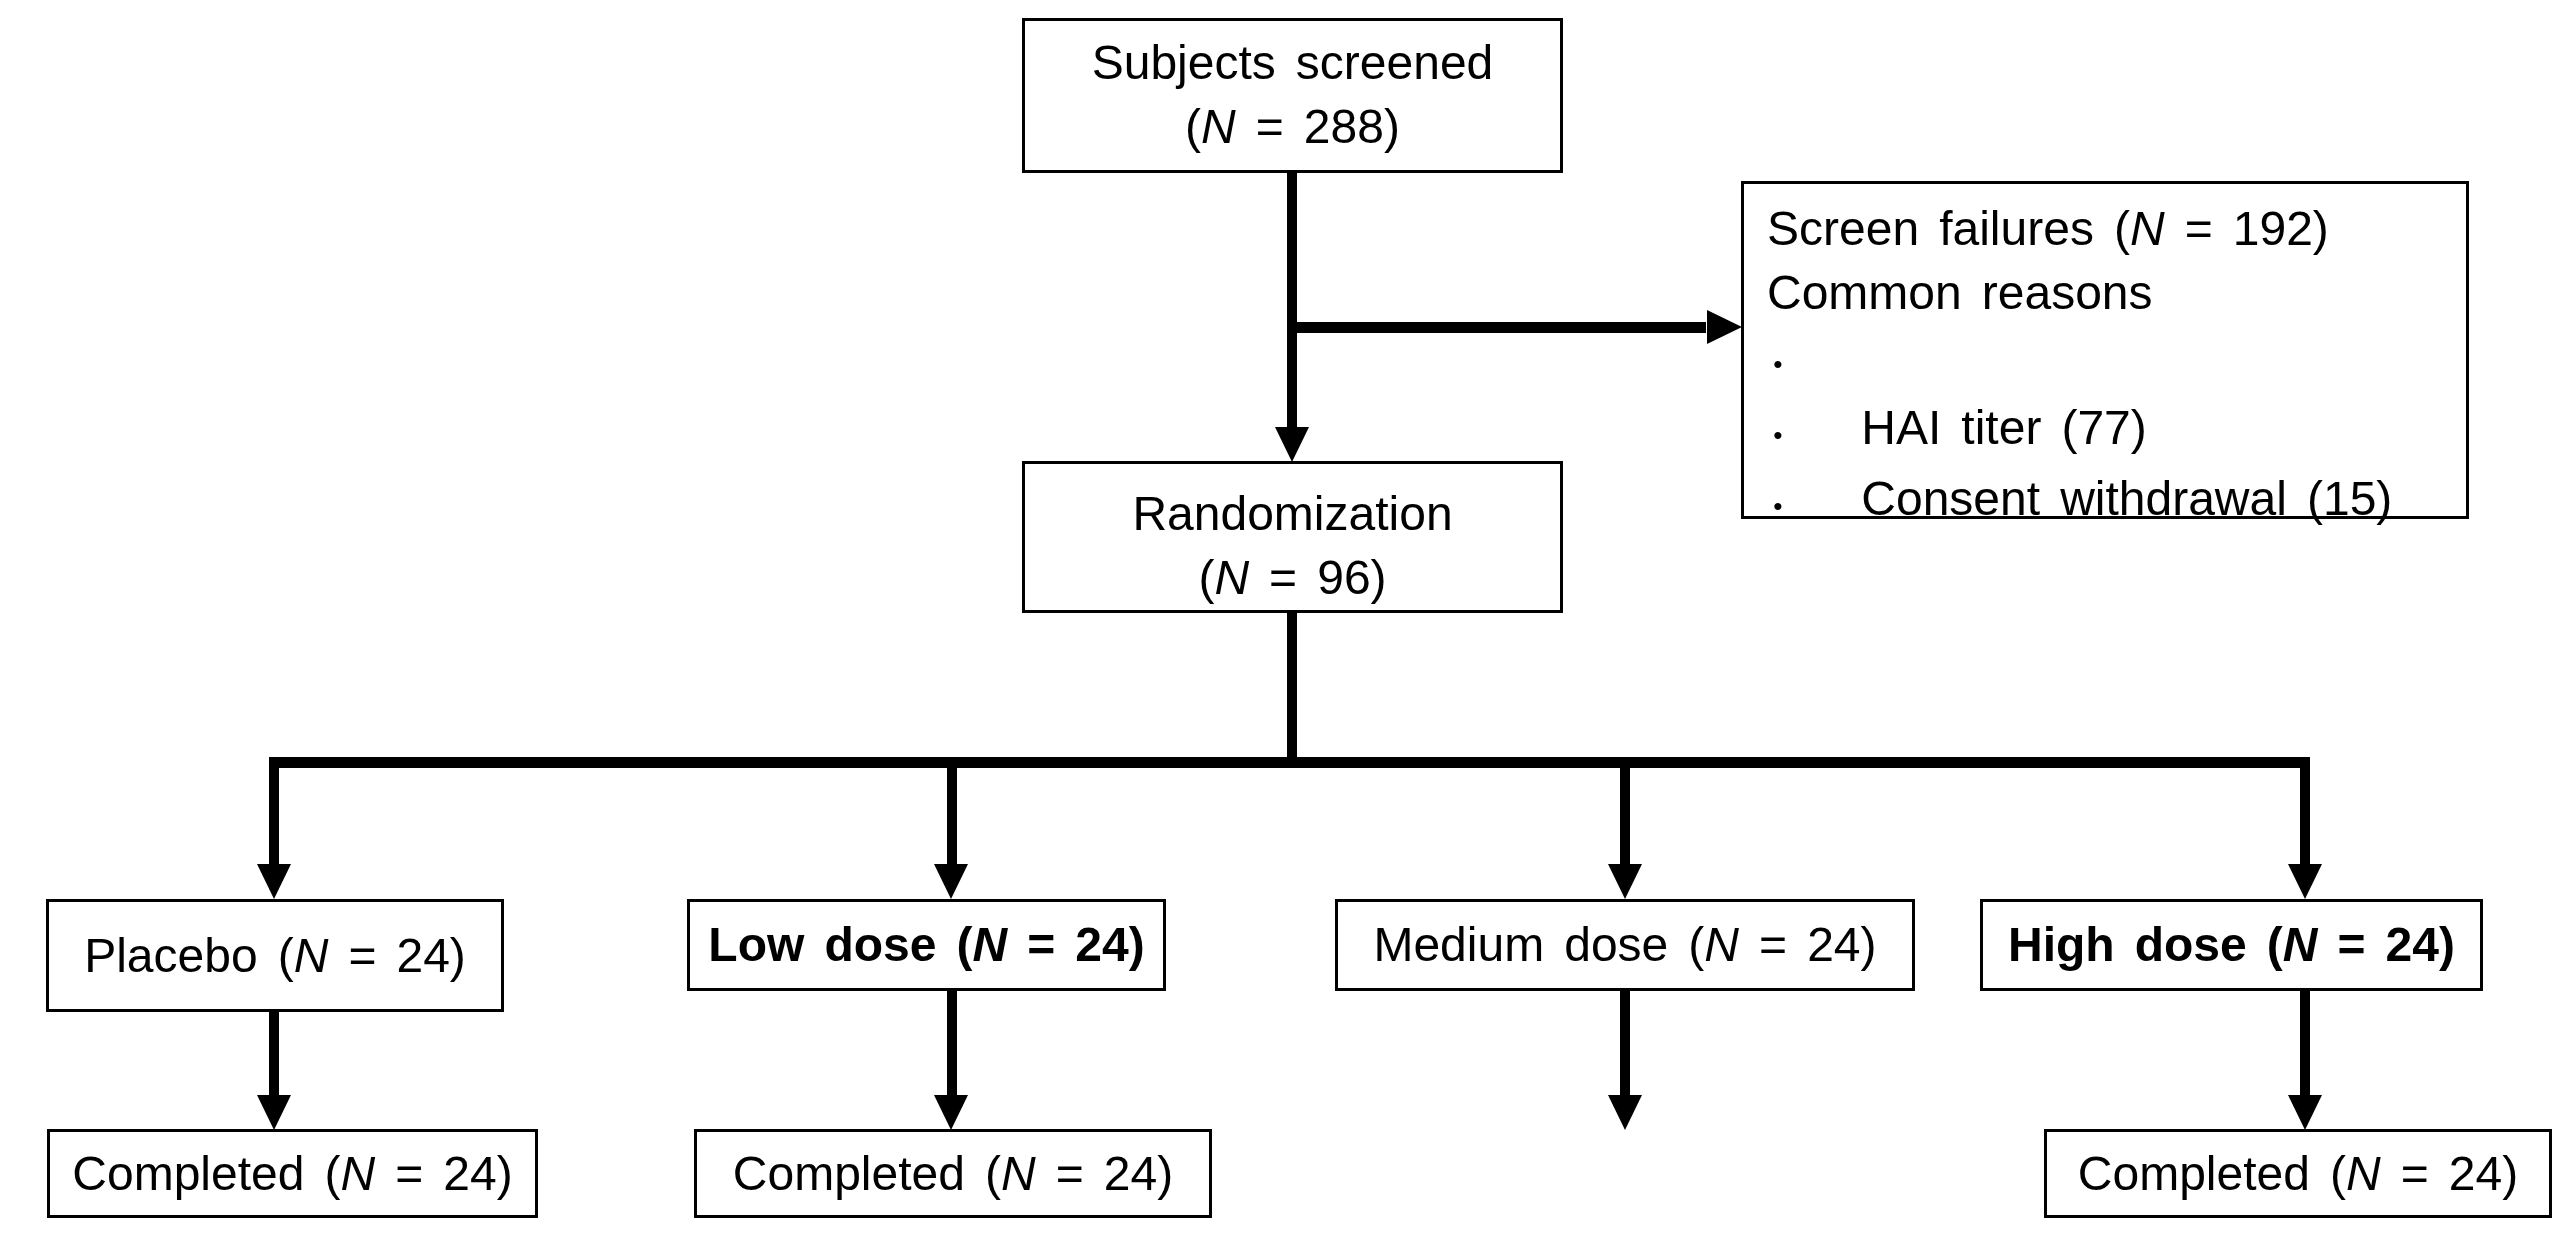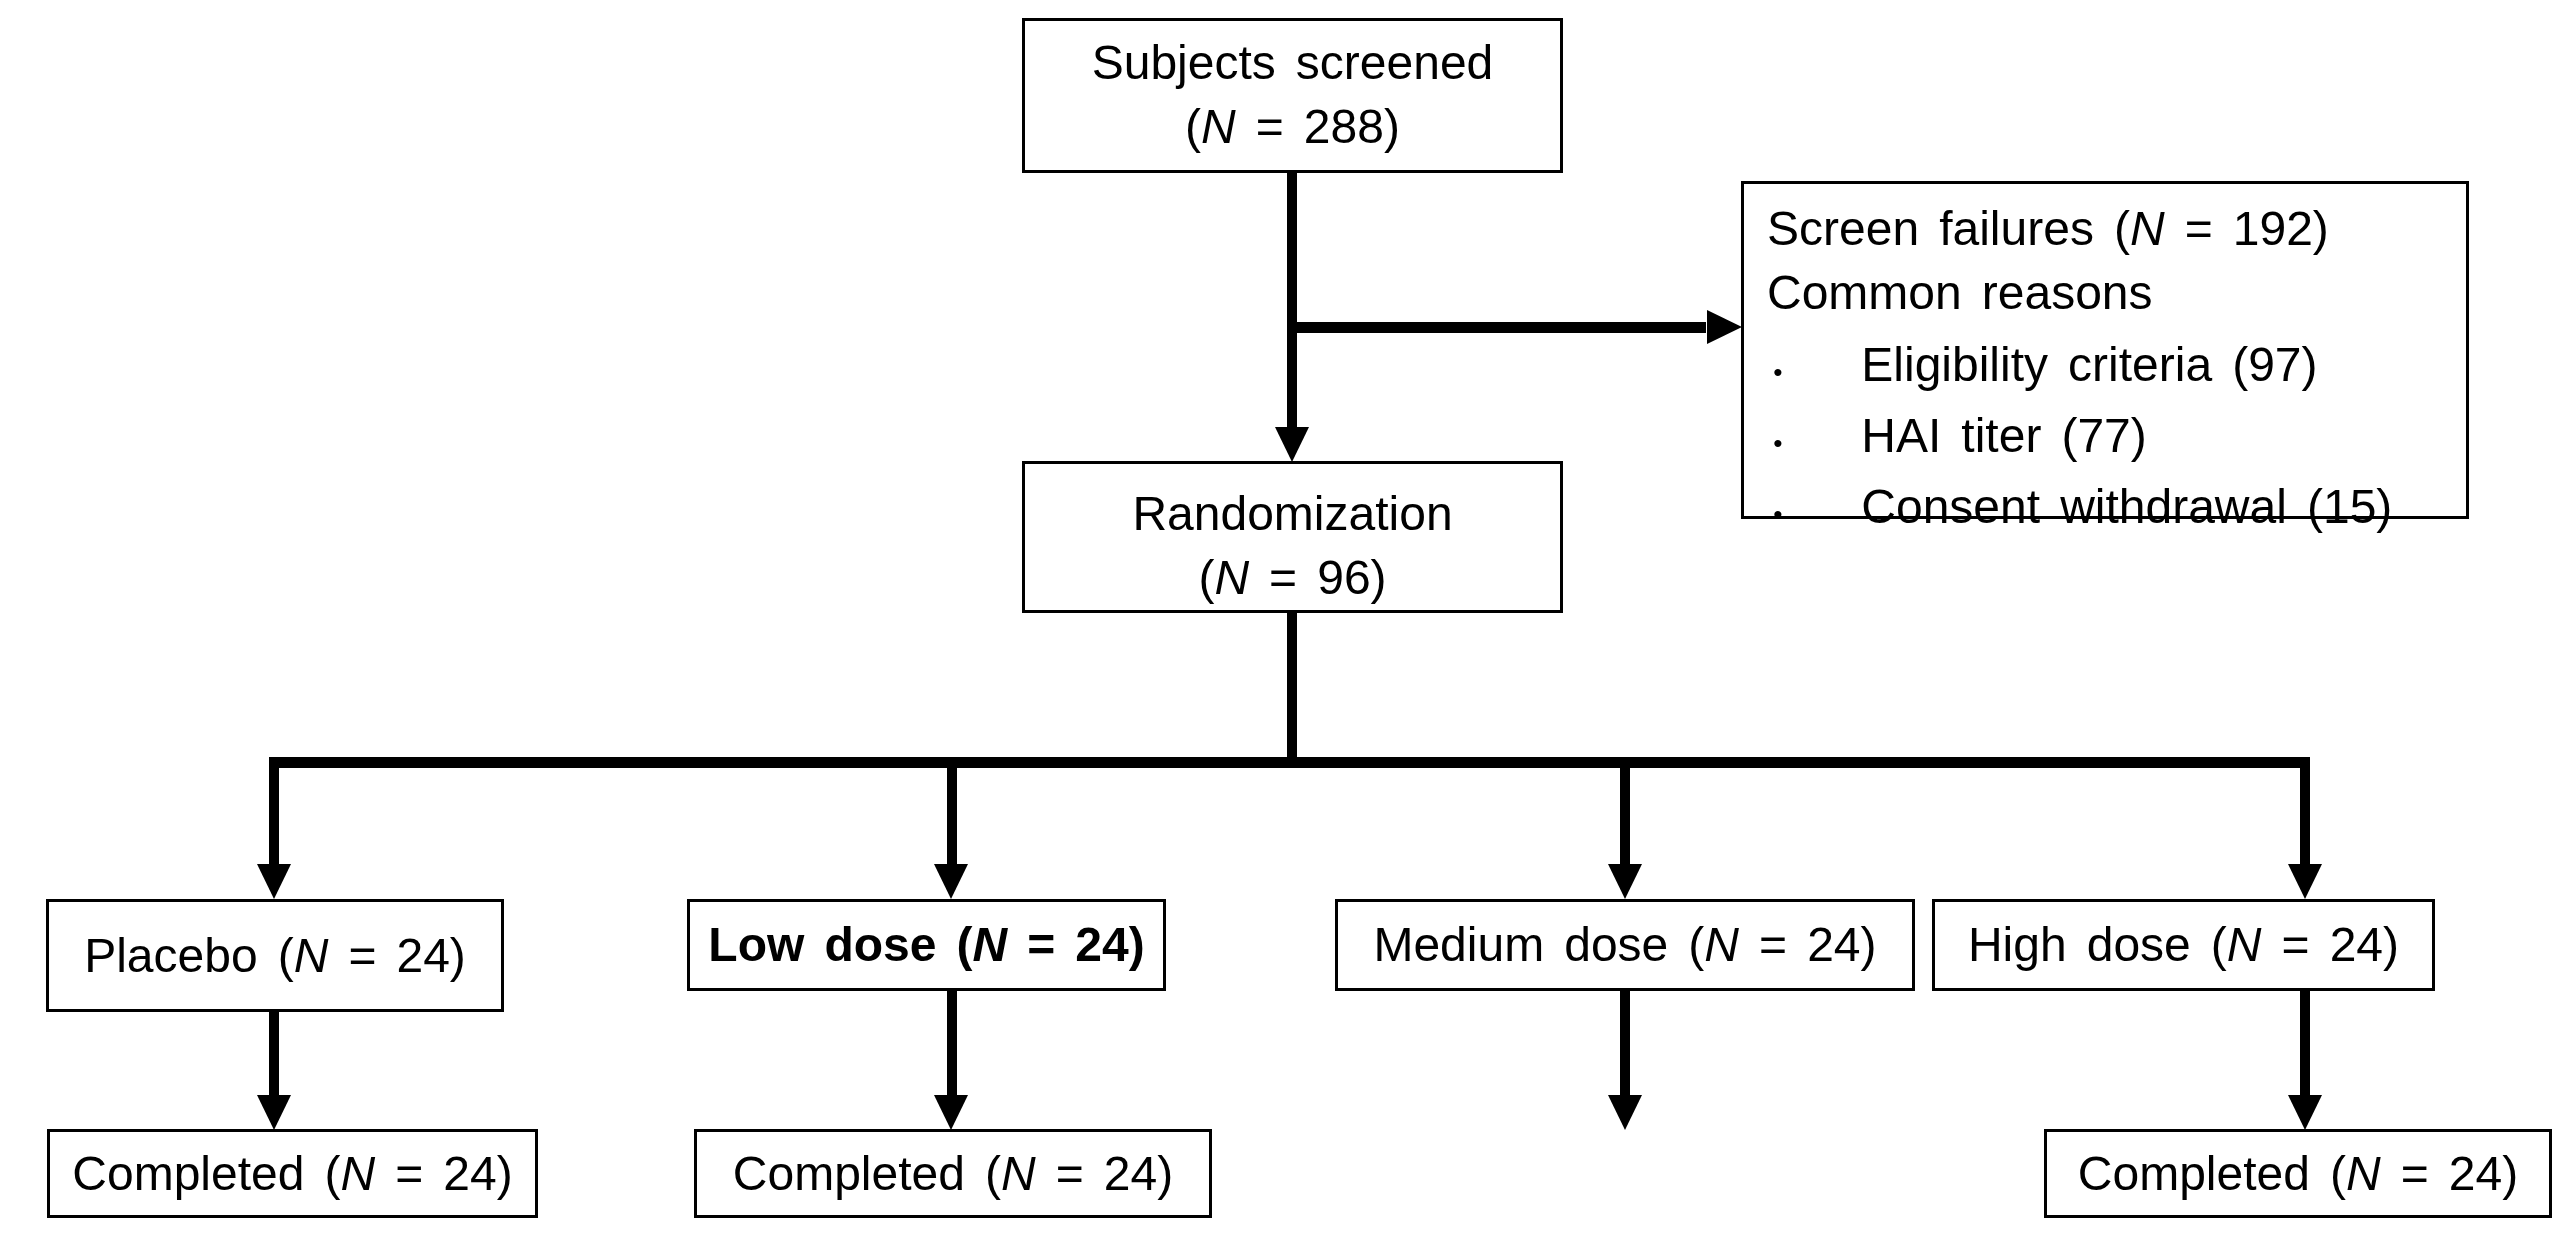--- a/index.html
+++ b/index.html
@@ -87,21 +87,20 @@
   <div class="box centered" style="left:1022px; top:17.6px; width:541px; height:155px;">
     <div class="bline">Subjects screened</div>
     <div class="bline"><span>(</span><span class="it">N</span><span> = 288)</span></div>
   </div>
 
   <div class="box fail-box" style="left:1741px; top:181px; width:728px; height:338px;">
     <div class="fline"><span>Screen failures (</span><span class="it">N</span><span> = 192)</span></div>
     <div class="fline">Common reasons</div>
     <div class="bullet-row first">
       <span class="bullet-marker">•</span>
-      <span>Eligibility criteria (97)</span>
     </div>
     <div class="bullet-row">
       <span class="bullet-marker">•</span>
       <span>HAI titer (77)</span>
     </div>
     <div class="bullet-row">
       <span class="bullet-marker">•</span>
       <span>Consent withdrawal (15)</span>
     </div>
   </div>
@@ -113,21 +112,21 @@
 
   <div class="box thin centered" style="left:46px; top:899px; width:458px; height:113px;">
     <div class="bline"><span>Placebo (</span><span class="it">N</span><span> = 24)</span></div>
   </div>
   <div class="box thin centered" style="left:687px; top:899px; width:479px; height:92px;font-weight:bold;">
     <div class="bline"><span>Low dose (</span><span class="it">N</span><span> = 24)</span></div>
   </div>
   <div class="box thin centered" style="left:1335px; top:899px; width:580px; height:92px;">
     <div class="bline"><span>Medium dose (</span><span class="it">N</span><span> = 24)</span></div>
   </div>
-  <div class="box thin centered" style="left:1932px; top:899px; width:503px; height:92px;">
+  <div class="box thin centered" style="left:1980px; top:899px; width:503px; height:92px;font-weight:bold;">
     <div class="bline"><span>High dose (</span><span class="it">N</span><span> = 24)</span></div>
   </div>
 
   <div class="box thin centered" style="left:47px; top:1129px; width:491px; height:89px;">
     <div class="bline"><span>Completed (</span><span class="it">N</span><span> = 24)</span></div>
   </div>
   <div class="box thin centered" style="left:694px; top:1129px; width:518px; height:89px;">
     <div class="bline"><span>Completed (</span><span class="it">N</span><span> = 24)</span></div>
   </div>
   <div class="box thin centered" style="left:2044px; top:1129px; width:508px; height:89px;">

